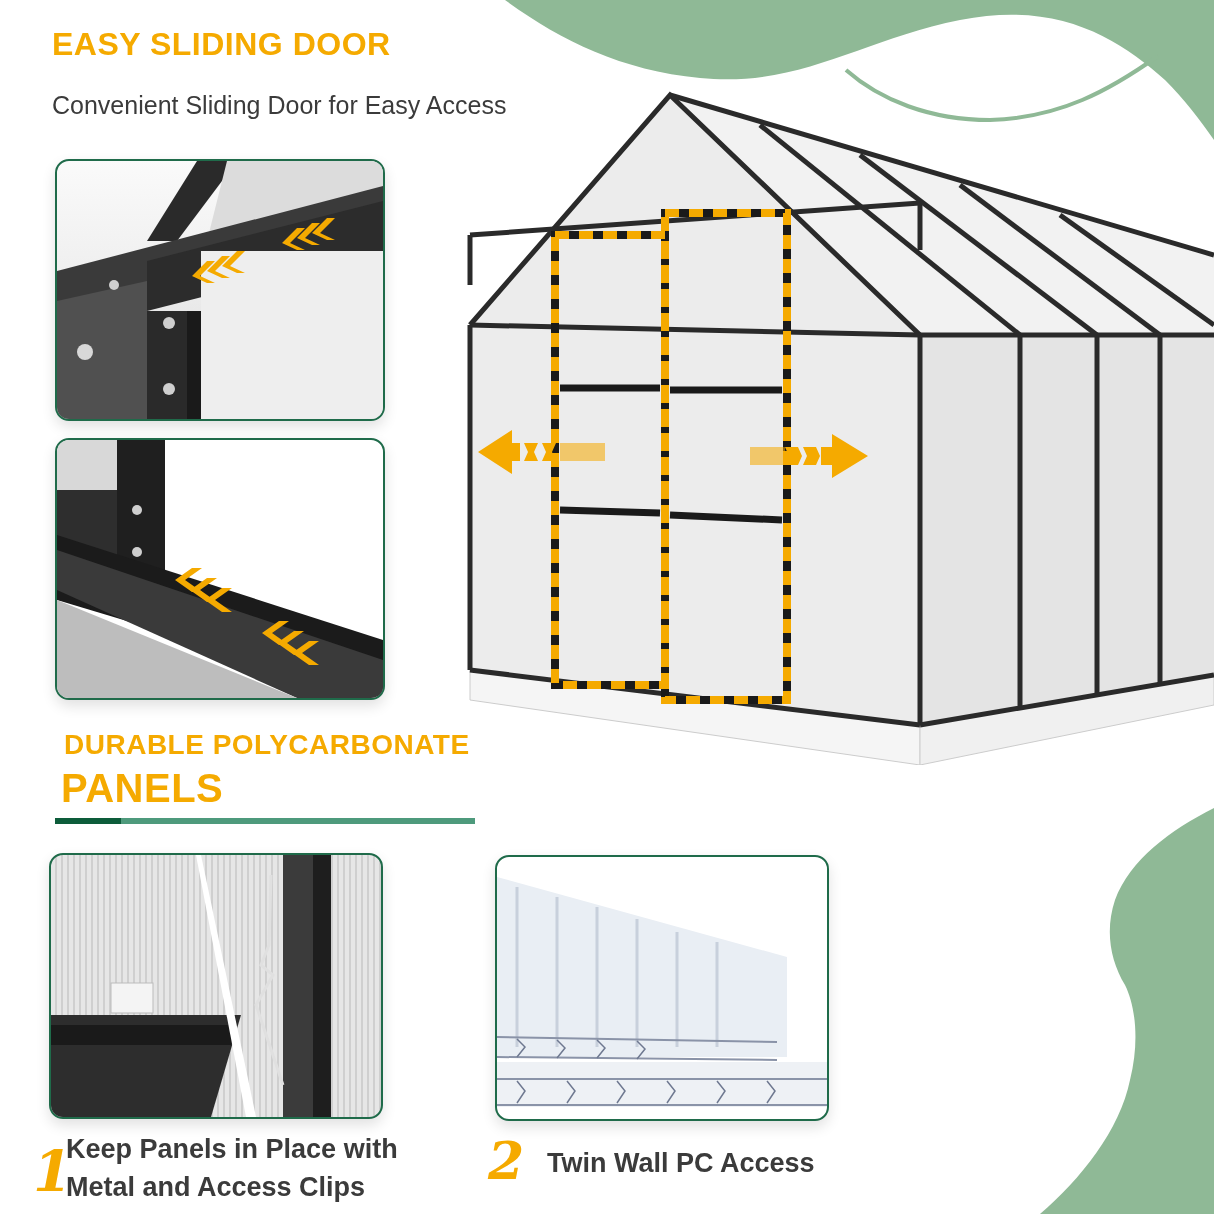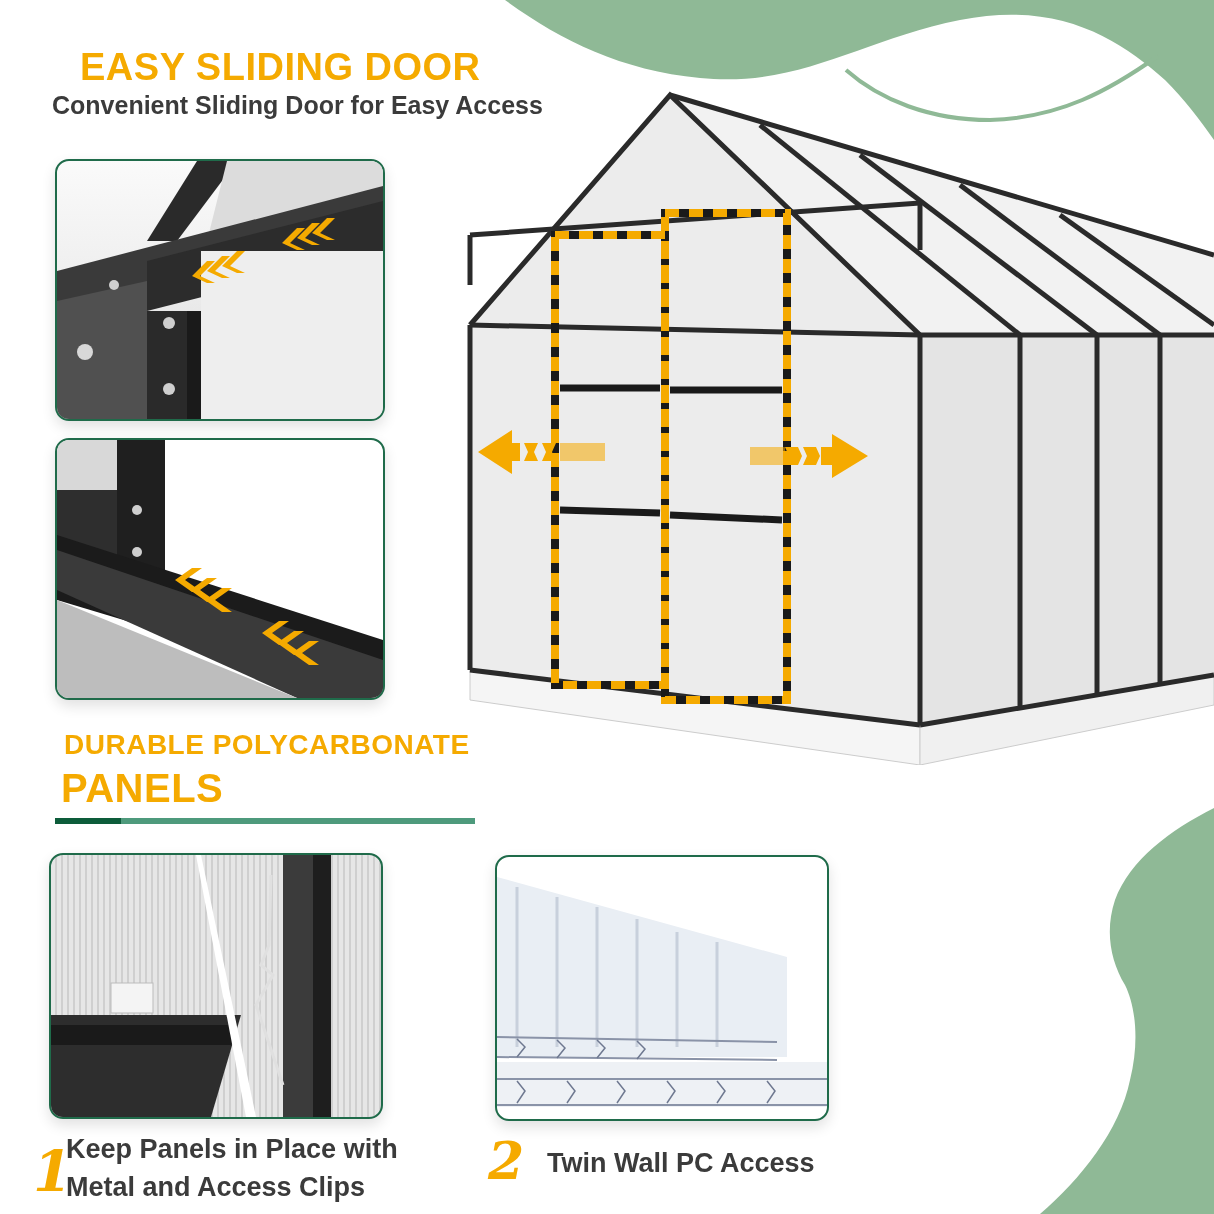--- a/index.html
+++ b/index.html
@@ -1,33 +1,33 @@
 <!DOCTYPE html>
 <html><head>
 <meta charset="utf-8">
 <style>
   html,body{margin:0;padding:0;}
   body{width:1214px;height:1214px;position:relative;overflow:hidden;background:#ffffff;font-family:"Liberation Sans","DejaVu Sans",sans-serif;}
   .abs{position:absolute;}
   .title{color:#F5AA00;font-weight:700;letter-spacing:0.5px;line-height:1;}
-  .sub{color:#3b3b3b;font-weight:700;}
+  .sub{color:#3b3b3b;font-weight:400;}
   .card{position:absolute;border:2px solid #1f6b4a;border-radius:14px;overflow:hidden;box-shadow:0 6px 14px rgba(0,0,0,0.12);background:#e9e9e9;}
   .num{position:absolute;color:#F5AA00;font-family:"DejaVu Serif","Liberation Serif",serif;font-style:italic;font-weight:700;}
   .cap{position:absolute;color:#3b3b3b;font-weight:700;font-size:27px;line-height:38px;}
 </style>
 </head>
 <body>
 
 <svg class="abs" style="left:0;top:0" width="1214" height="1214" viewBox="0 0 1214 1214">
   <path d="M505,0 C560,40 620,70 700,78 C800,88 860,40 960,20 C1060,0 1120,40 1165,80 C1185,100 1200,120 1214,140 L1214,0 Z" fill="#8FB996"></path>
   <path d="M846,70 C880,100 930,120 990,120 C1060,118 1110,90 1158,56" fill="none" stroke="#8FB996" stroke-width="4"></path>
   <path d="M1214,808 C1170,830 1130,860 1115,900 C1105,930 1110,960 1125,985 C1135,1005 1140,1040 1130,1080 C1120,1130 1080,1180 1040,1214 L1214,1214 Z" fill="#8FB996"></path>
 </svg>
 
-<div class="abs title" style="left:52px;top:48px;font-size:38px;margin-left:28px;">EASY SLIDING DOOR</div>
+<div class="abs title" style="left:52px;top:28px;font-size:32px;">EASY SLIDING DOOR</div>
 <div class="abs sub" style="left:52px;top:91px;font-size:25px;">Convenient Sliding Door for Easy Access</div>
 
 <div class="card" style="left:55px;top:159px;width:326px;height:258px;background:linear-gradient(180deg,#fafafa 0%,#f0f0f0 40%,#d8d8d8 100%);">
   <svg width="326" height="258" viewBox="0 0 326 258">
     <polygon points="140,0 180,0 120,80 90,80" fill="#2a2a2a"></polygon>
     <polygon points="170,0 326,0 326,40 150,80" fill="#dcdcdc"></polygon>
     <polygon points="0,110 326,25 326,80 0,150" fill="#3a3a3a"></polygon>
     <polygon points="90,100 326,40 326,90 90,150" fill="#2c2c2c"></polygon>
     <polygon points="0,140 90,120 90,258 0,258" fill="#505050"></polygon>
     <rect x="90" y="150" width="40" height="108" fill="#2a2a2a"></rect>

